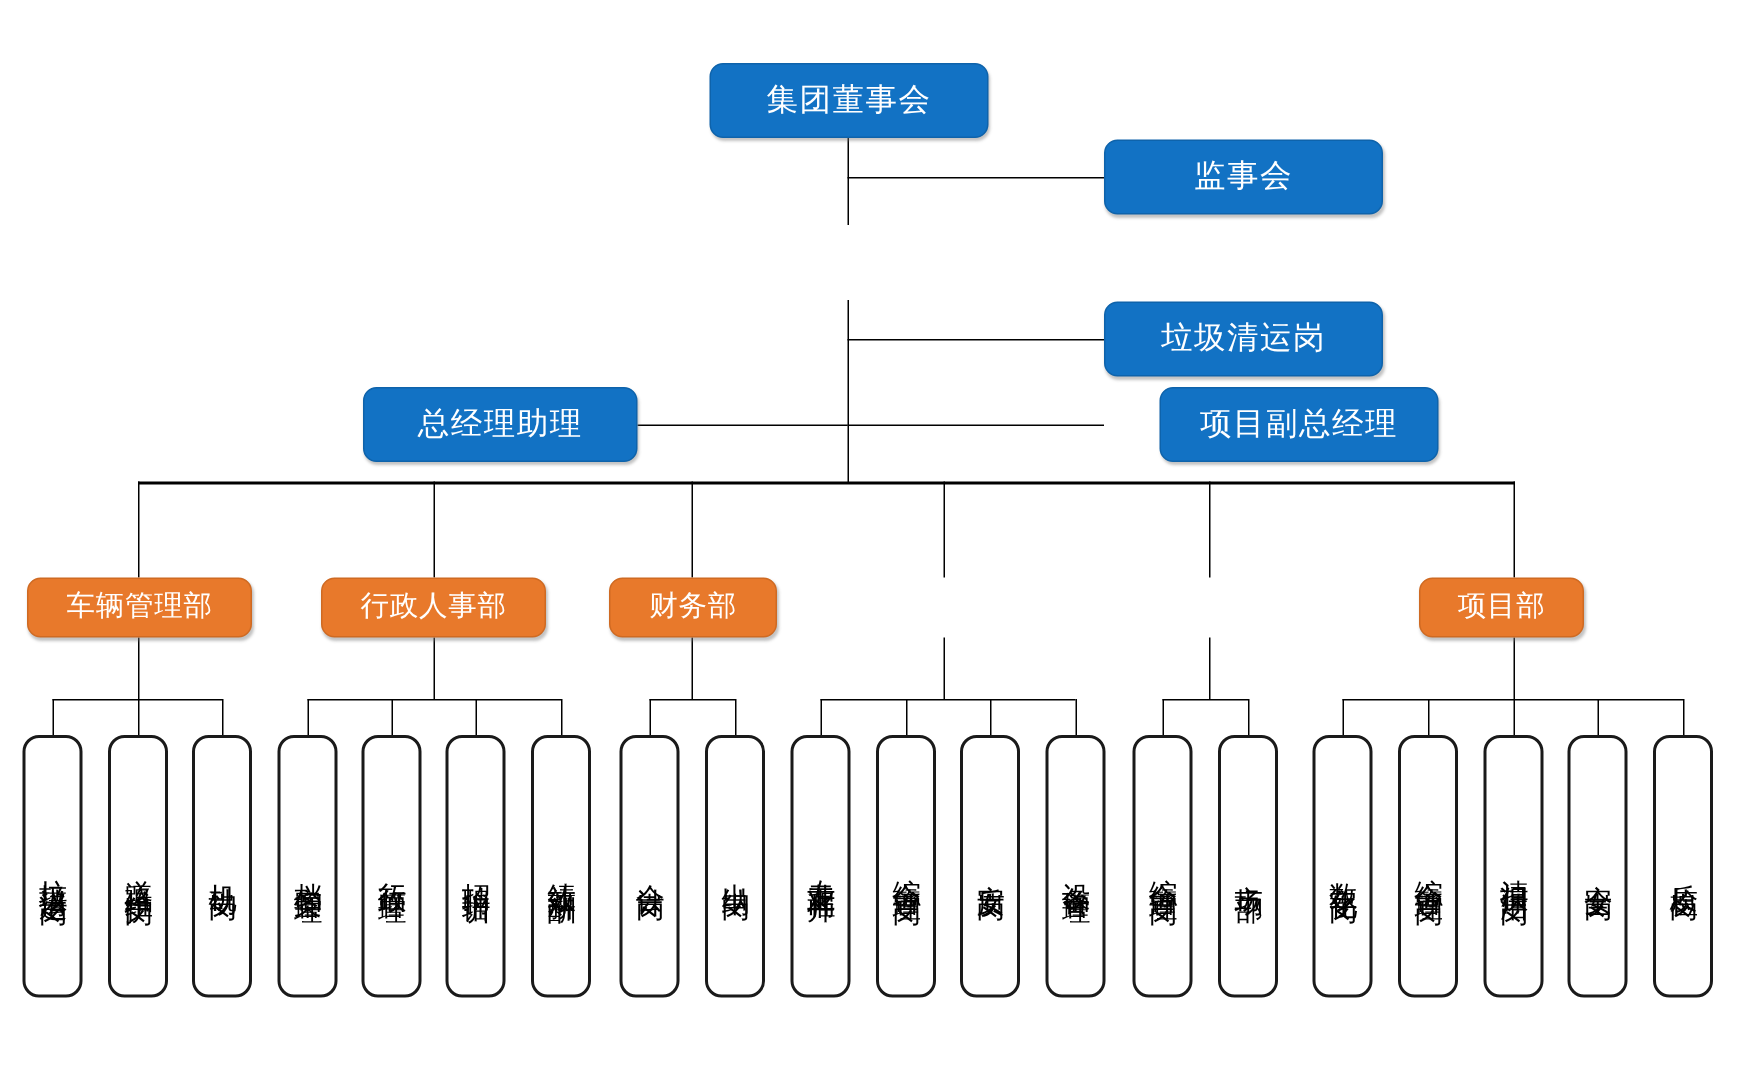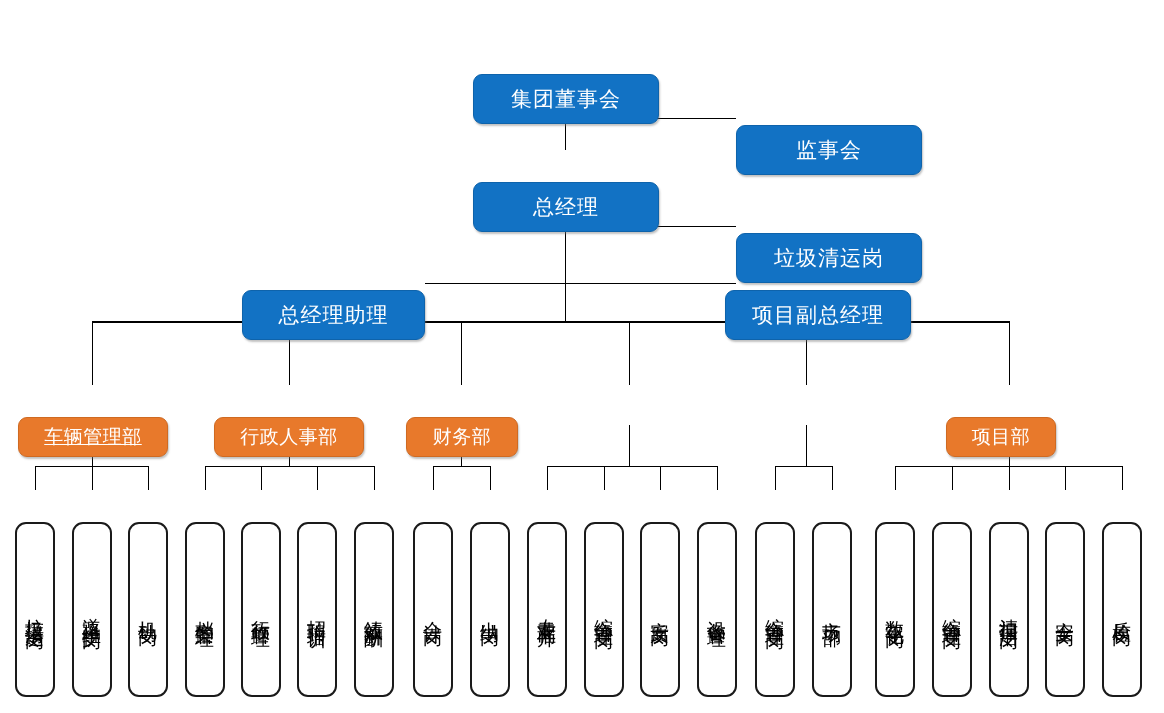--- a/index.html
+++ b/index.html
@@ -30,21 +30,20 @@
   .node {
     position: absolute;
     box-sizing: border-box;
     display: flex;
     align-items: center;
     justify-content: center;
     border-radius: 9px;
     text-align: center;
     line-height: 1.1;
     white-space: nowrap;
-    margin-top: 32px;
   }
   .node.blue {
     background: #1272C4;
     border: 1px solid #0e63ab;
     color: #ffffff;
     font-size: 21px;
     letter-spacing: 1px;
     box-shadow: 1px 2px 2px rgba(120,120,120,0.45);
   }
   .node.orange {
@@ -140,37 +139,34 @@
   <div class="line v" style="left:1122px; top:466px; height:24px;"></div>
 
   <div class="node blue" style="left:473px; top:42px; width:186px; height:50px;">
     <span>集团董事会</span>
   </div>
 
   <div class="node blue" style="left:736px; top:93px; width:186px; height:50px;">
     <span>监事会</span>
   </div>
 
-  <div class="node blue" style="left:473px; top:150px; width:186px; height:50px;">
-    <span>总经理</span>
-  </div>
 
   <div class="node blue" style="left:736px; top:201px; width:186px; height:50px;">
     <span>垃圾清运岗</span>
   </div>
 
-  <div class="node blue" style="left:725px; top:258px; width:186px; height:50px;">
+  <div class="node blue" style="left:773px; top:258px; width:186px; height:50px;">
     <span>项目副总经理</span>
   </div>
 
   <div class="node blue" style="left:242px; top:258px; width:183px; height:50px;">
     <span>总经理助理</span>
   </div>
 
-  <div class="node orange" style="left:18px; top:385px; width:150px; height:40px;text-decoration:underline;">
+  <div class="node orange" style="left:18px; top:385px; width:150px; height:40px;">
     <span>车辆管理部</span>
   </div>
 
   <div class="node orange" style="left:214px; top:385px; width:150px; height:40px;">
     <span>行政人事部</span>
   </div>
 
   <div class="node orange" style="left:406px; top:385px; width:112px; height:40px;">
     <span>财务部</span>
   </div>

